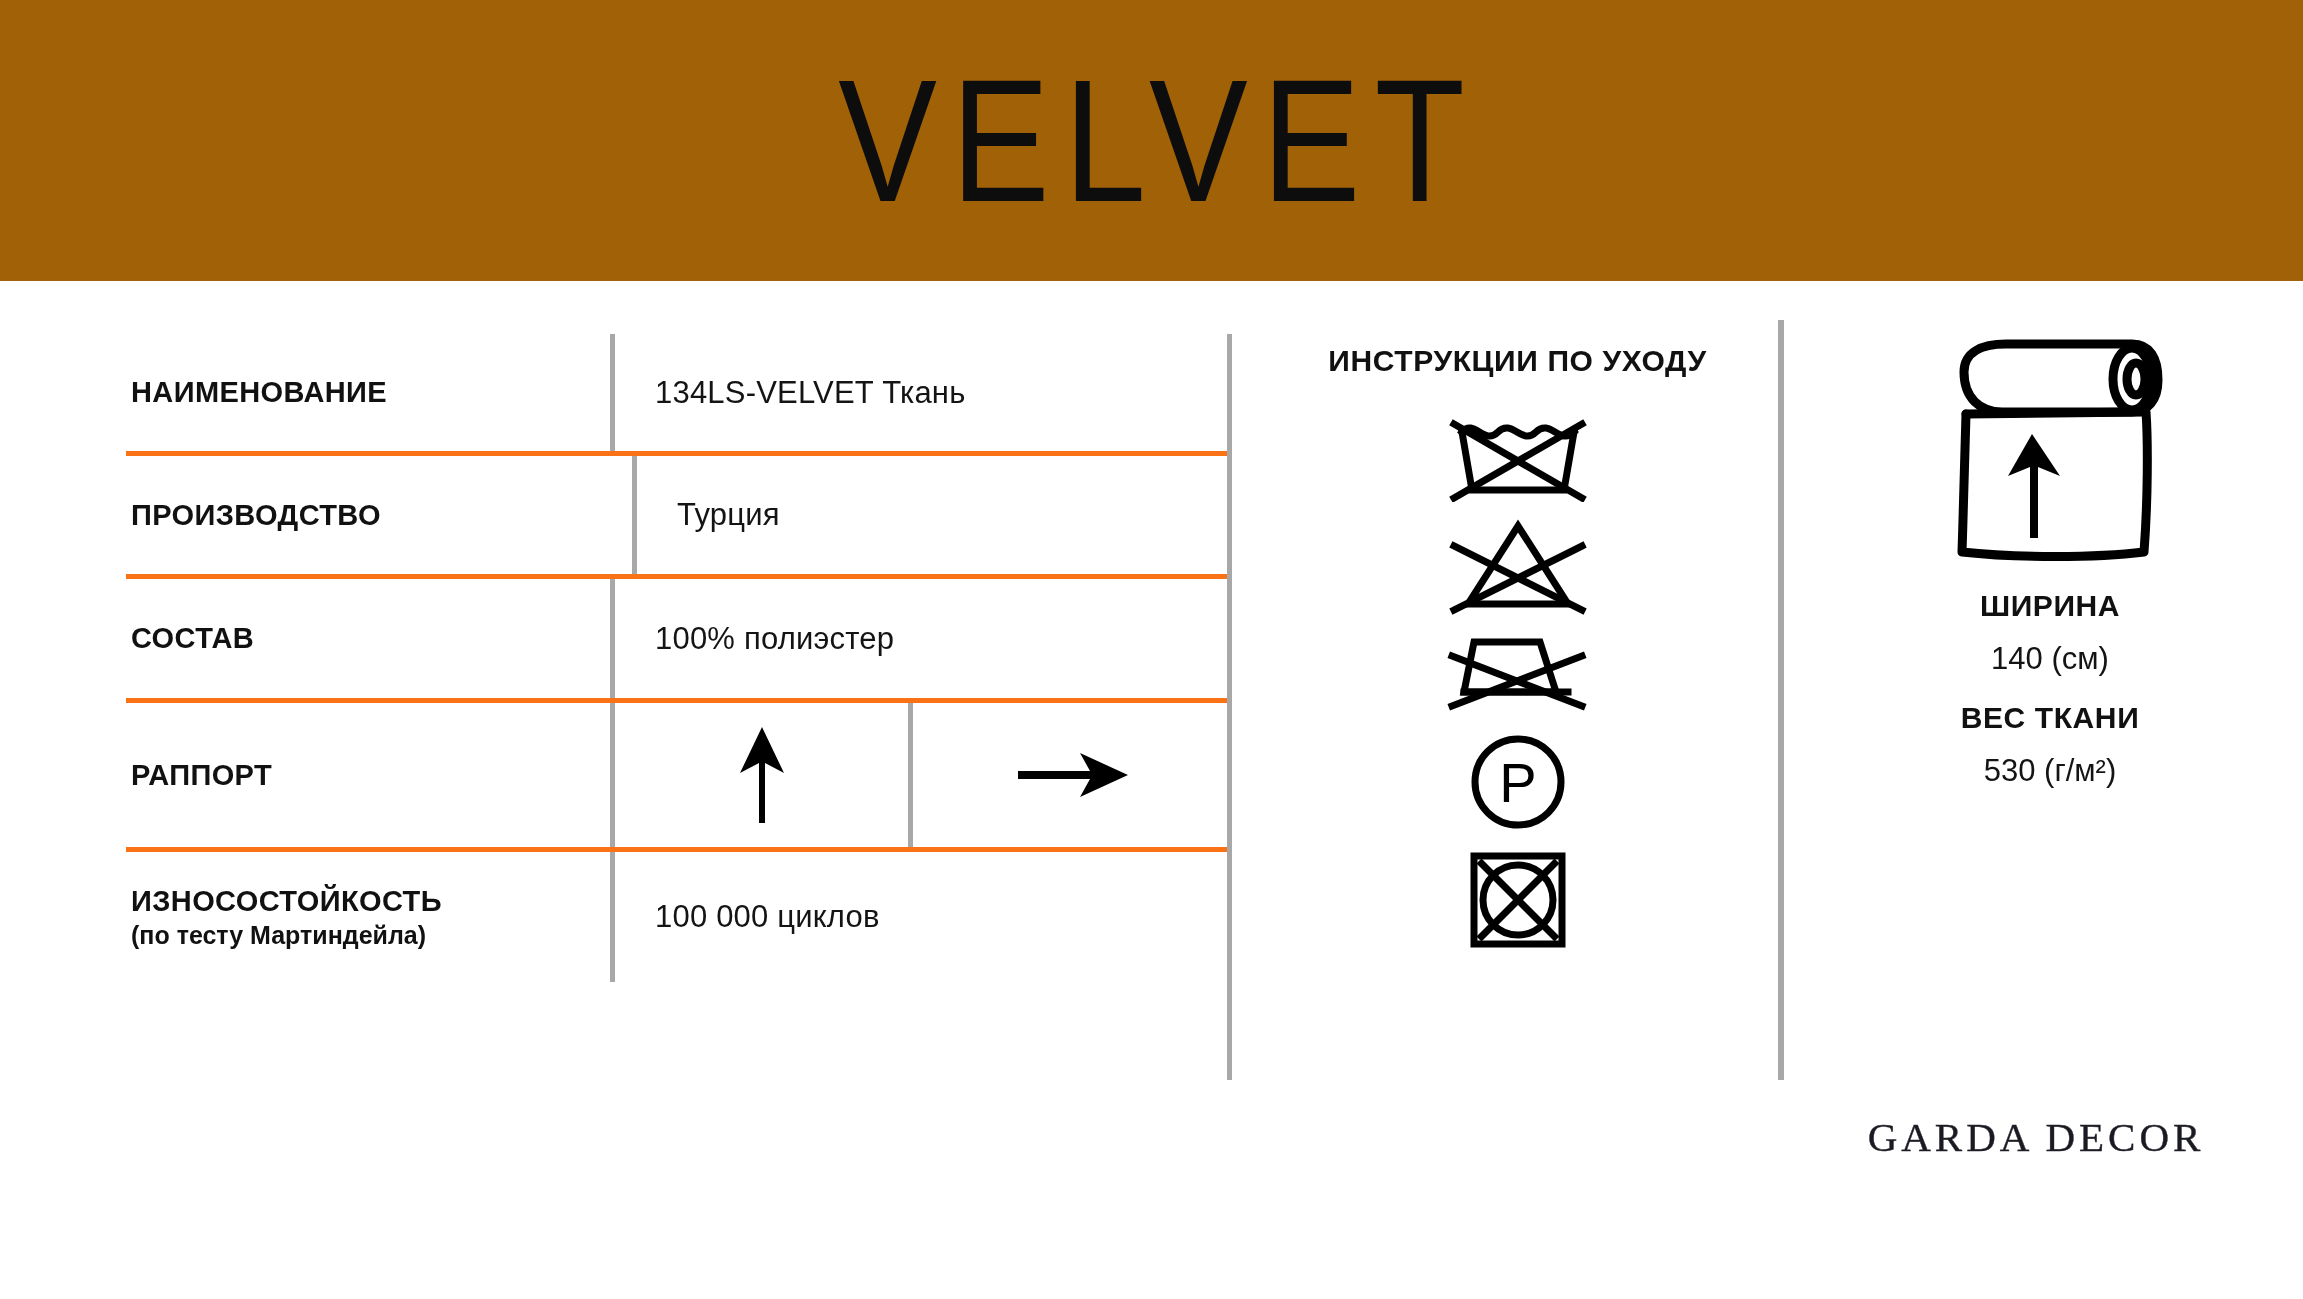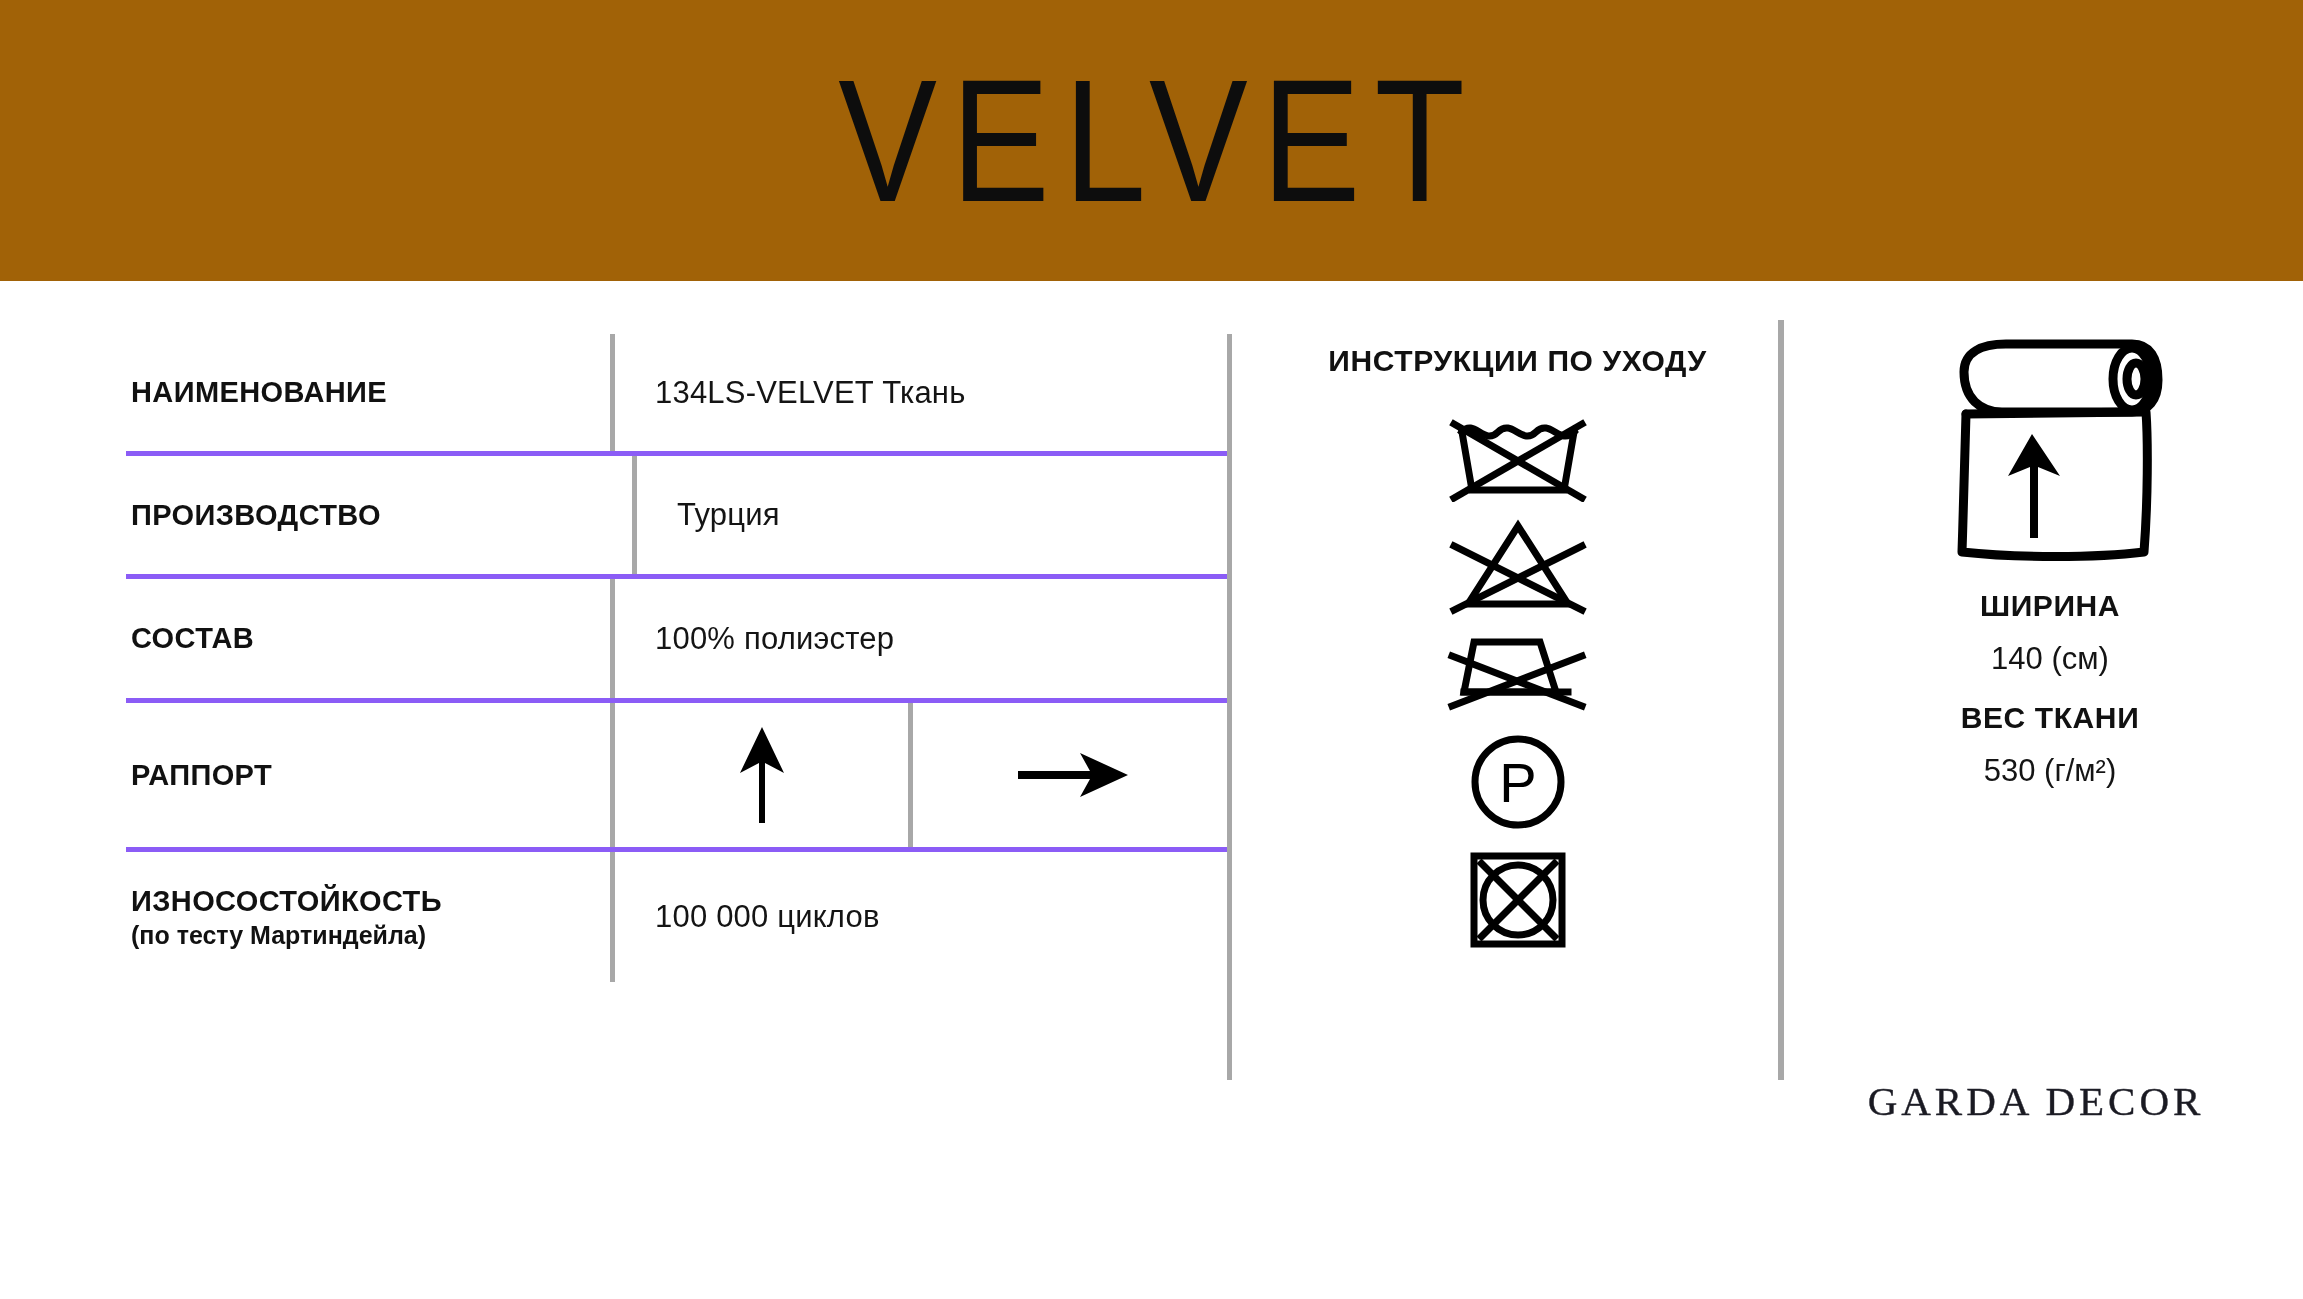--- a/index.html
+++ b/index.html
@@ -48,21 +48,21 @@
     position:absolute;
     left:126px;
     top:334px;
     width:1106px;
     height:746px;
   }
   .spec-row {
     position:relative;
     display:flex;
     width:100%;
-    border-bottom:5px solid #8b5cf6;
+    border-bottom:5px solid #f97316;
   }
   .spec-row:last-child { border-bottom:none; }
 
   .spec-label {
     width:484px;
     flex:0 0 484px;
     display:flex;
     flex-direction:column;
     justify-content:center;
     padding-left:5px;
@@ -189,21 +189,21 @@
     font-weight:400;
     color:#141414;
     margin-top:18px;
   }
   .dim-label.second { margin-top:24px; }
 
   
   .brand {
     position:absolute;
     left:1826px;
-    top:1077px;
+    top:1113px;
     width:420px;
     text-align:center;
     font-family:"Liberation Serif", serif;
     font-size:41px;
     font-weight:400;
     letter-spacing:4px;
     color:#1a1a22;
     -webkit-text-stroke:0.4px #2a2a33;
   }
 </style>

